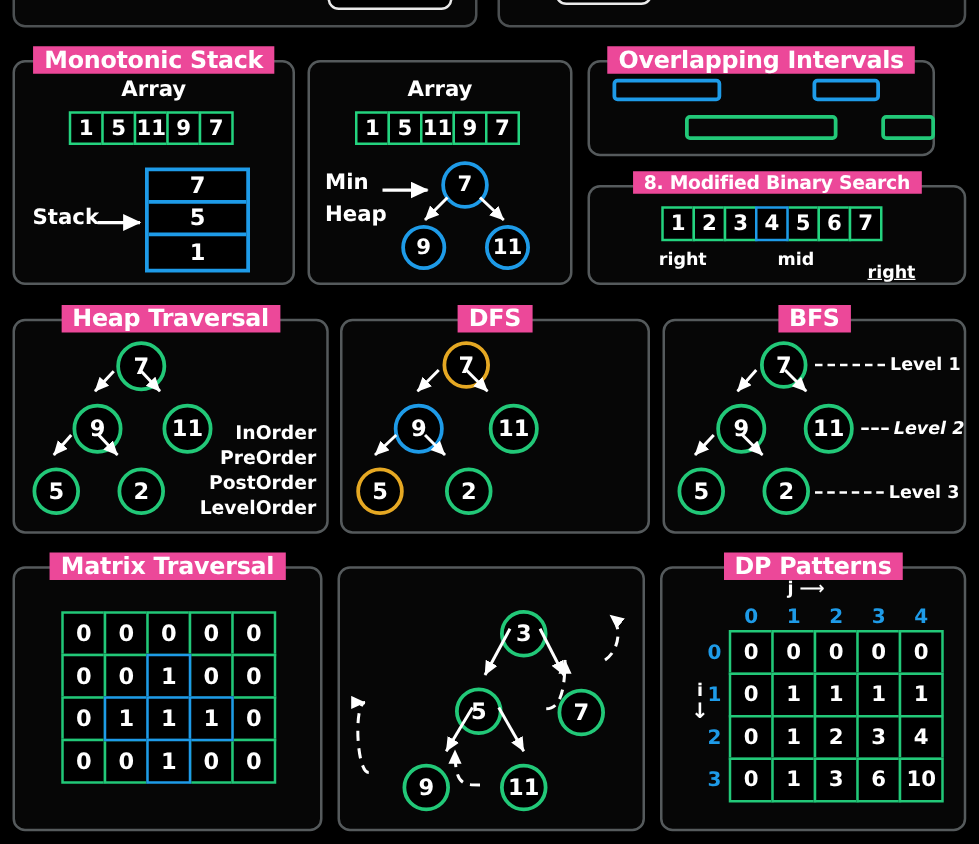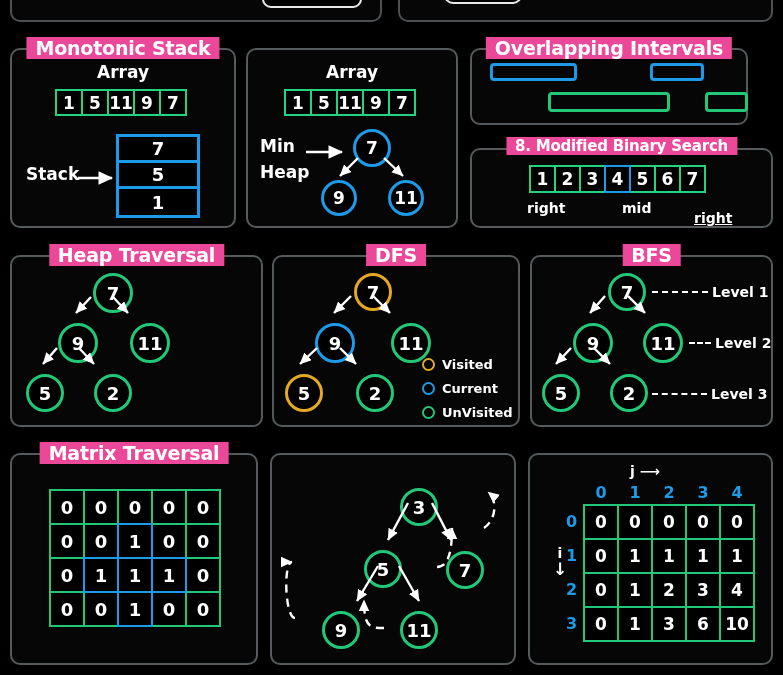--- a/index.html
+++ b/index.html
@@ -188,61 +188,53 @@
 
   <div class="panel" style="left:10px; top:255px; width:253px; height:172px;">
     <div class="legend">Heap Traversal</div>
 
     <div class="node n-green" style="left:81px; top:16px; width:40px; height:40px; font-size:18px;">7</div>
     <div class="node n-green" style="left:46px; top:66px; width:40px; height:40px; font-size:18px;">9</div>
     <div class="node n-green" style="left:118px; top:66px; width:40px; height:40px; font-size:18px;">11</div>
     <div class="node n-green" style="left:14px; top:117px; width:38px; height:38px; font-size:18px;">5</div>
     <div class="node n-green" style="left:82px; top:117px; width:38px; height:38px; font-size:18px;">2</div>
 
+    <div class="order-list" id="order-list" style="right:8px; top:79px;">
+        <div>InOrder</div>
+        <div>PreOrder</div>
+        <div>PostOrder</div>
+        <div>LevelOrder</div>
+      </div>
   </div>
 
   <div class="panel" style="left:272px; top:255px; width:248px; height:172px;">
     <div class="legend">DFS</div>
 
     <div class="node n-amber" style="left:80px; top:16px; width:38px; height:38px; font-size:18px;">7</div>
     <div class="node n-blue" style="left:41px; top:66px; width:40px; height:40px; font-size:18px;">9</div>
     <div class="node n-green" style="left:117px; top:66px; width:40px; height:40px; font-size:18px;">11</div>
     <div class="node n-amber" style="left:11px; top:117px; width:38px; height:38px; font-size:18px;">5</div>
     <div class="node n-green" style="left:82px; top:117px; width:38px; height:38px; font-size:18px;">2</div>
 
-    <div id="dfs-legend" style="position:absolute; left:148px; top:100px;">
-        <div class="lg-item" style="position: relative; margin-bottom: 9px;">
-          <span class="lg-dot amber"></span>
-          <span class="lg-txt">Visited</span>
-        </div>
-        <div class="lg-item" style="position: relative; margin-bottom: 9px;">
-          <span class="lg-dot blue"></span>
-          <span class="lg-txt">Current</span>
-        </div>
-        <div class="lg-item" style="position: relative; margin-bottom: 9px;">
-          <span class="lg-dot green"></span>
-          <span class="lg-txt">UnVisited</span>
-        </div>
-      </div>
   </div>
 
   <div class="panel" style="left:530px; top:255px; width:243px; height:172px;">
     <div class="legend">BFS</div>
 
     <div class="node n-green" style="left:76px; top:16px; width:38px; height:38px; font-size:18px;">7</div>
     <div class="node n-green" style="left:41px; top:66px; width:40px; height:40px; font-size:18px;">9</div>
     <div class="node n-green" style="left:111px; top:66px; width:40px; height:40px; font-size:18px;">11</div>
     <div class="node n-green" style="left:10px; top:117px; width:38px; height:38px; font-size:18px;">5</div>
     <div class="node n-green" style="left:78px; top:117px; width:38px; height:38px; font-size:18px;">2</div>
 
     <div class="dash" style="left:120px; top:34px; width:56px;"></div>
     <div class="lvl" style="left:180px; top:27px;">Level 1</div>
 
     <div class="dash" style="left:157px; top:85px; width:22px;"></div>
-    <div class="lvl" style="left:183px; top:78px;">Level 2</div>
+    <div class="lvl" style="left:183px; top:78px;font-style:italic;">Level 2</div>
 
     <div class="dash" style="left:120px; top:136px; width:55px;"></div>
     <div class="lvl" style="left:179px; top:129px;">Level 3</div>
   </div>
 
   <div class="panel" style="left:10px; top:453px; width:248px; height:212px;">
     <div class="legend">Matrix Traversal</div>
 
     <div class="mgrid" id="matrix-grid" style="left: 38px; top: 35px; grid-template-columns: repeat(5, 34px); grid-template-rows: repeat(4, 34px);">
         <div class="mcell" style="font-size: 18px;">0</div>
@@ -271,20 +263,21 @@
   <div class="panel" style="left:270px; top:453px; width:246px; height:212px;">
 
     <div class="node n-green" style="left:128px; top:33px; width:38px; height:38px; font-size:18px;">3</div>
     <div class="node n-green" style="left:92px; top:95px; width:38px; height:38px; font-size:18px;">5</div>
     <div class="node n-green" style="left:174px; top:96px; width:38px; height:38px; font-size:18px;">7</div>
     <div class="node n-green" style="left:50px; top:156px; width:38px; height:38px; font-size:18px;">9</div>
     <div class="node n-green" style="left:128px; top:156px; width:38px; height:38px; font-size:18px;">11</div>
   </div>
 
   <div class="panel" style="left:528px; top:453px; width:245px; height:212px;">
+    <div class="legend">DP Patterns</div>
 
     <div class="axtitle" style="left:100px; top:8px;">
       <span>j</span>
       <span>⟶</span>
     </div>
 
     <div class="axtitle" style="left:22px; top:90px; text-align:center; width:16px;">
       <div>i</div>
       <div style="font-size:17px; line-height:16px;">↓</div>
     </div>

